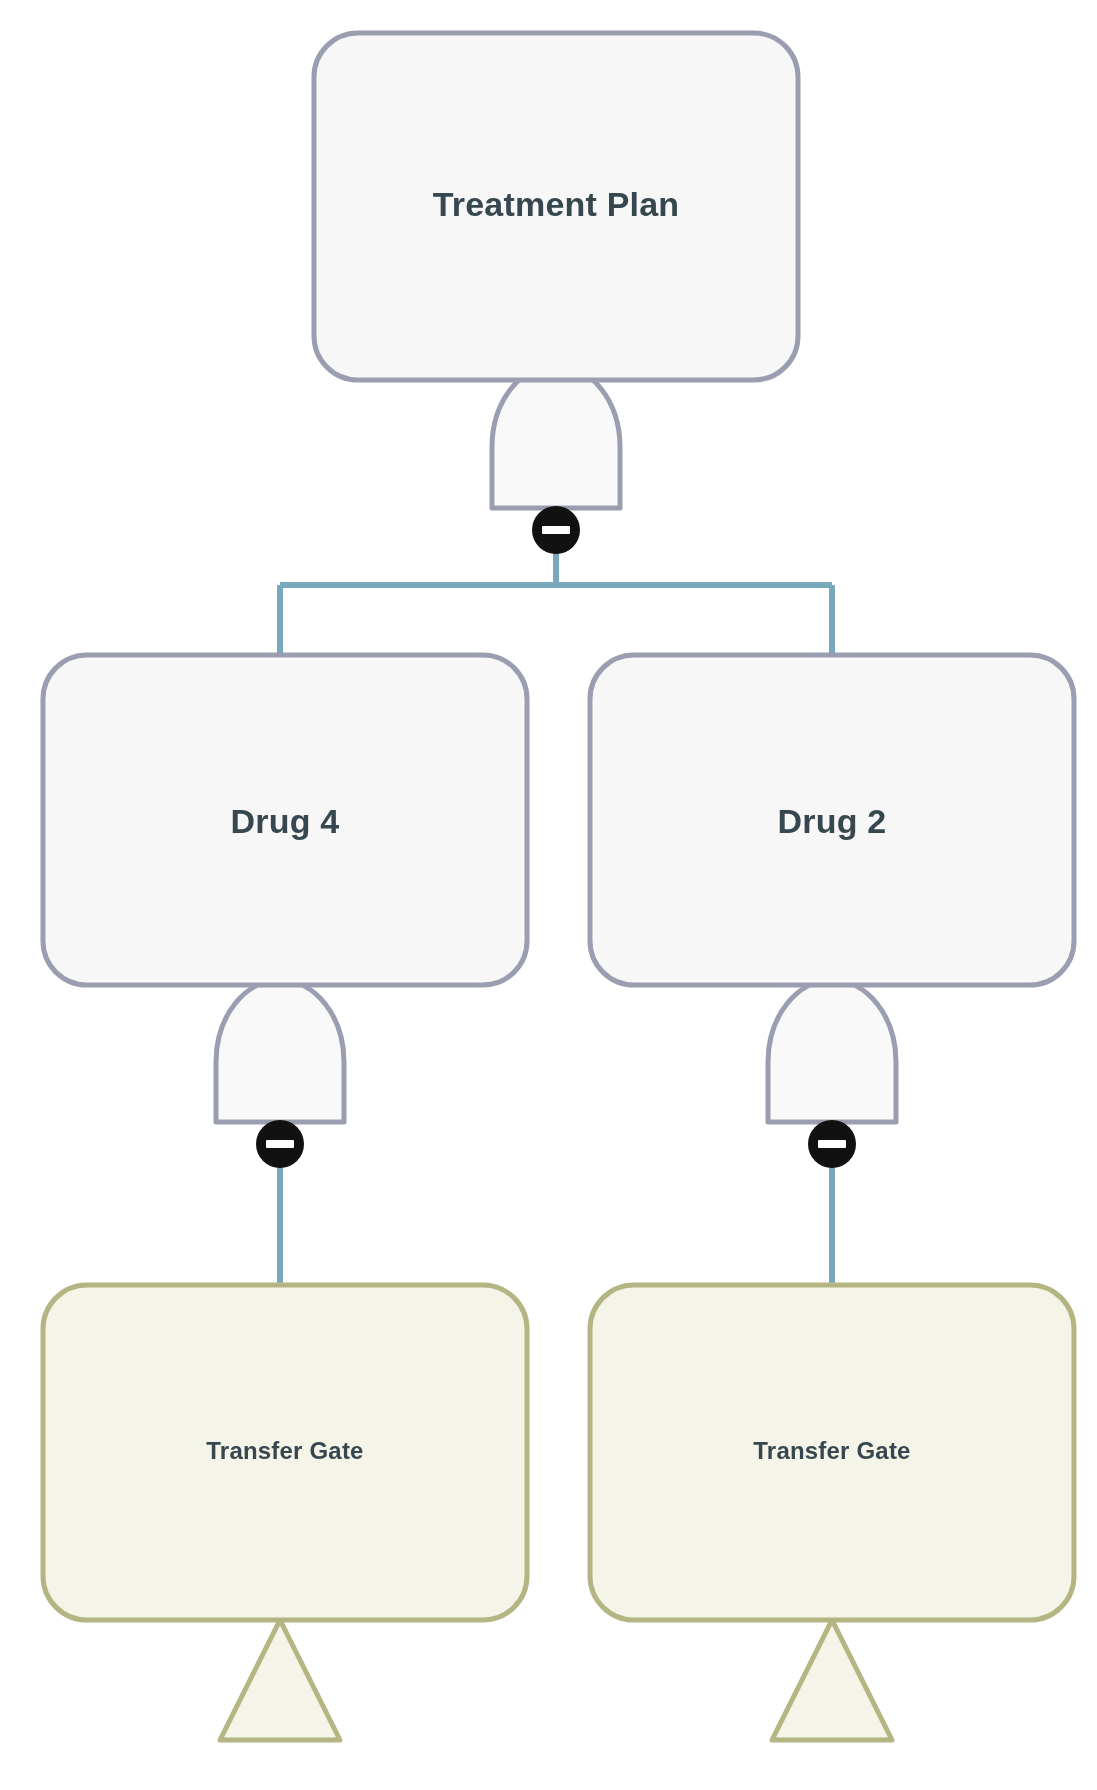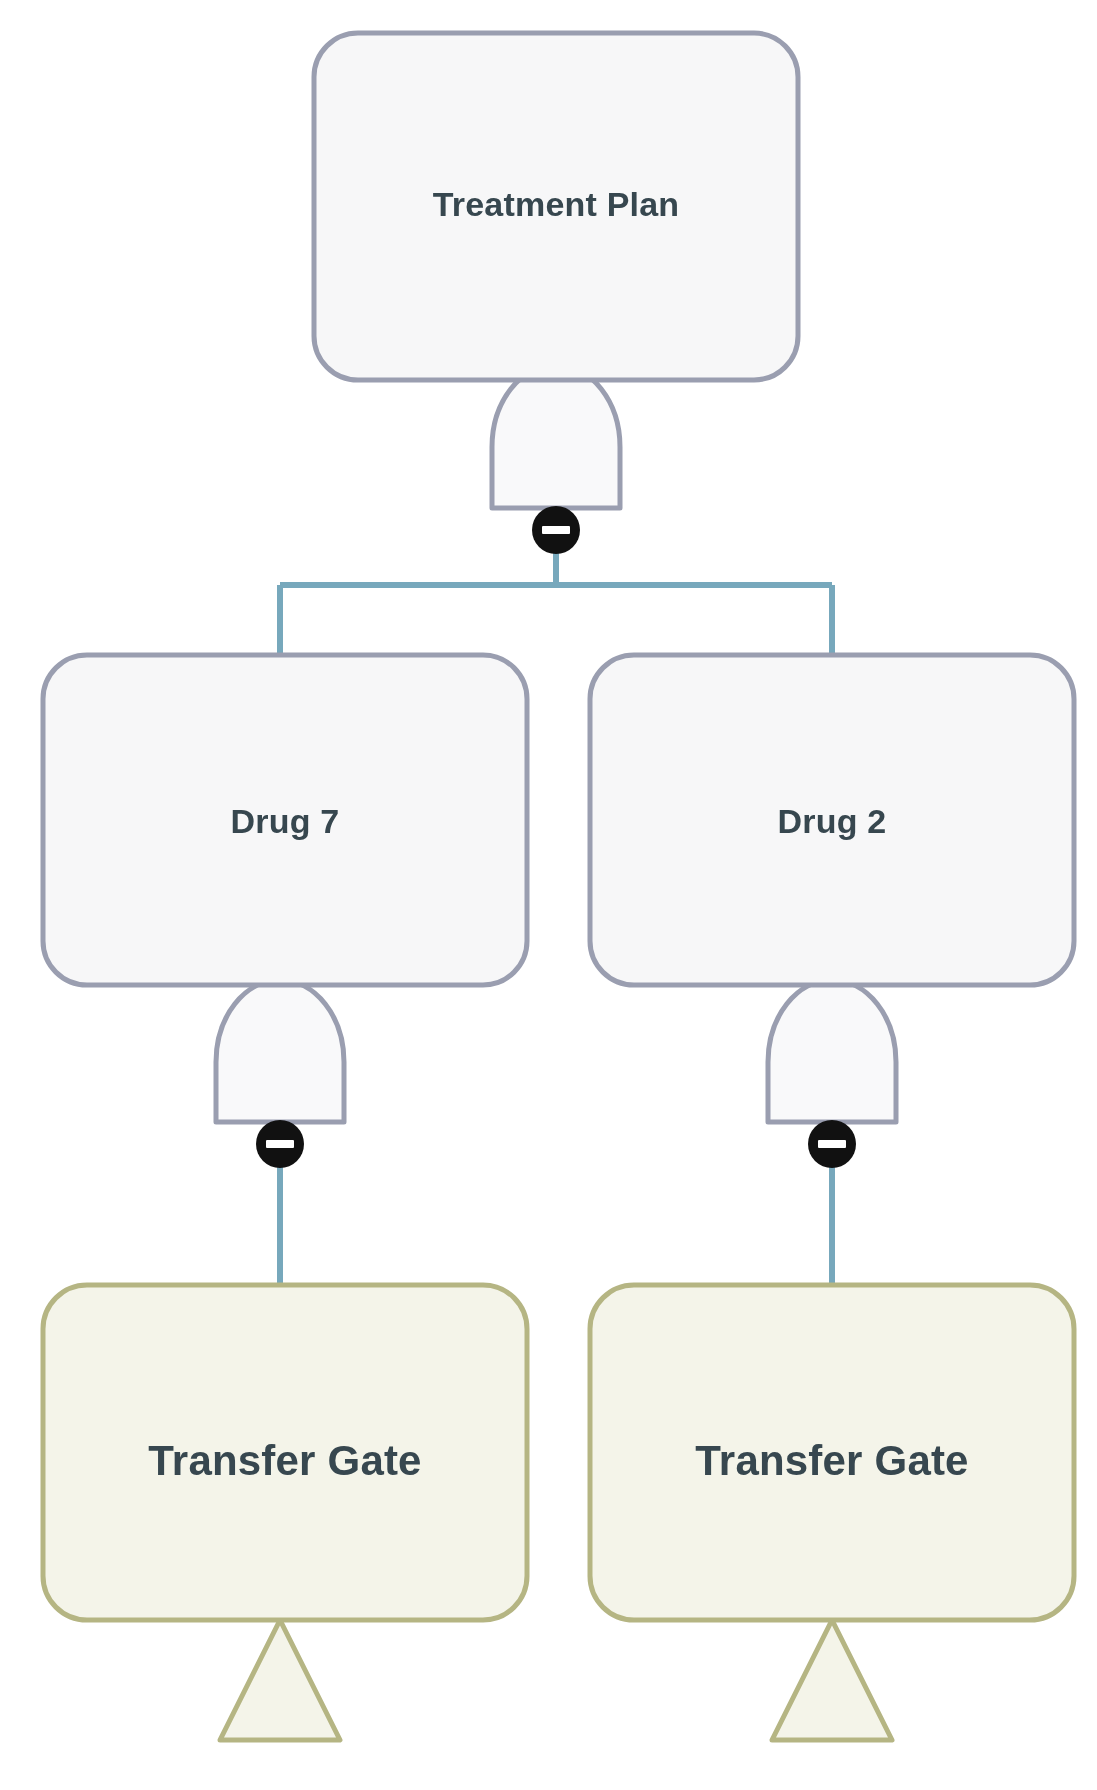--- a/index.html
+++ b/index.html
@@ -30,21 +30,21 @@
     position: absolute;
     text-align: center;
     color: #37474f;
     font-size: 34px;
     font-weight: 700;
     letter-spacing: 0.2px;
     white-space: nowrap;
     pointer-events: none;
   }
   .node-label.small {
-    font-size: 42px;
+    font-size: 24px;
   }
 </style>
 </head>
 <body>
 
 <div id="canvas">
 
   <svg class="ft-svg" viewBox="0 0 1097 1790" xmlns="http://www.w3.org/2000/svg">
 
     <g>
@@ -103,21 +103,21 @@
       <rect x="43" y="1285" width="484" height="335" rx="44" ry="44" fill="#f4f4e9" stroke="#b5b583" stroke-width="5"></rect>
     </g>
 
     <g>
       <rect x="590" y="1285" width="484" height="335" rx="44" ry="44" fill="#f4f4e9" stroke="#b5b583" stroke-width="5"></rect>
     </g>
   </svg>
 
   <div class="node-label" style="left:314px; top:185px; width:484px;">Treatment Plan</div>
 
-  <div class="node-label" style="left:43px; top:802px; width:484px;">Drug 7</div>
+  <div class="node-label" style="left:43px; top:802px; width:484px;">Drug 4</div>
 
   <div class="node-label" style="left:590px; top:802px; width:484px;">Drug 2</div>
 
   <div class="node-label small" style="left:43px; top:1437px; width:484px;">Transfer Gate</div>
 
   <div class="node-label small" style="left:590px; top:1437px; width:484px;">Transfer Gate</div>
 
 </div>
 
 </body></html>

